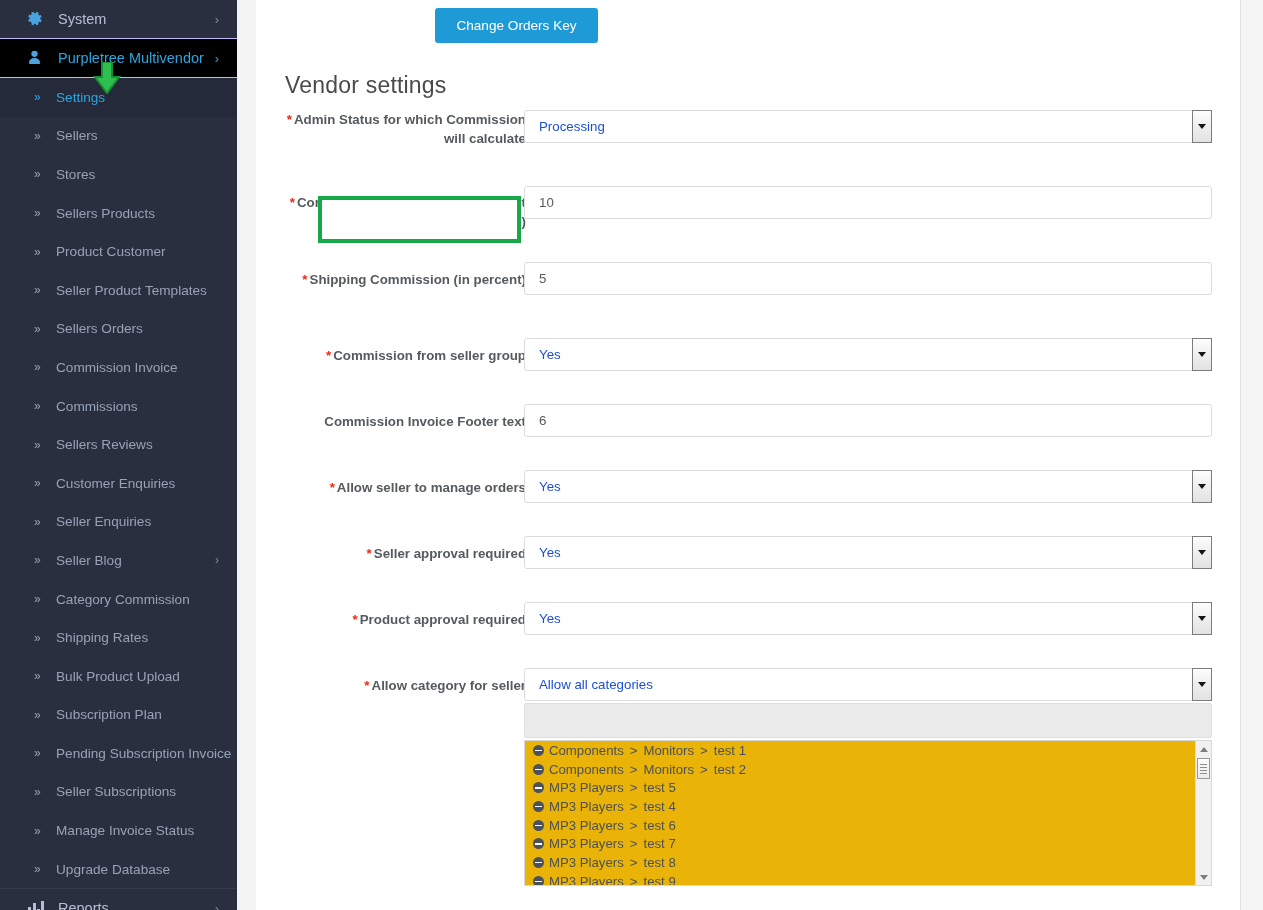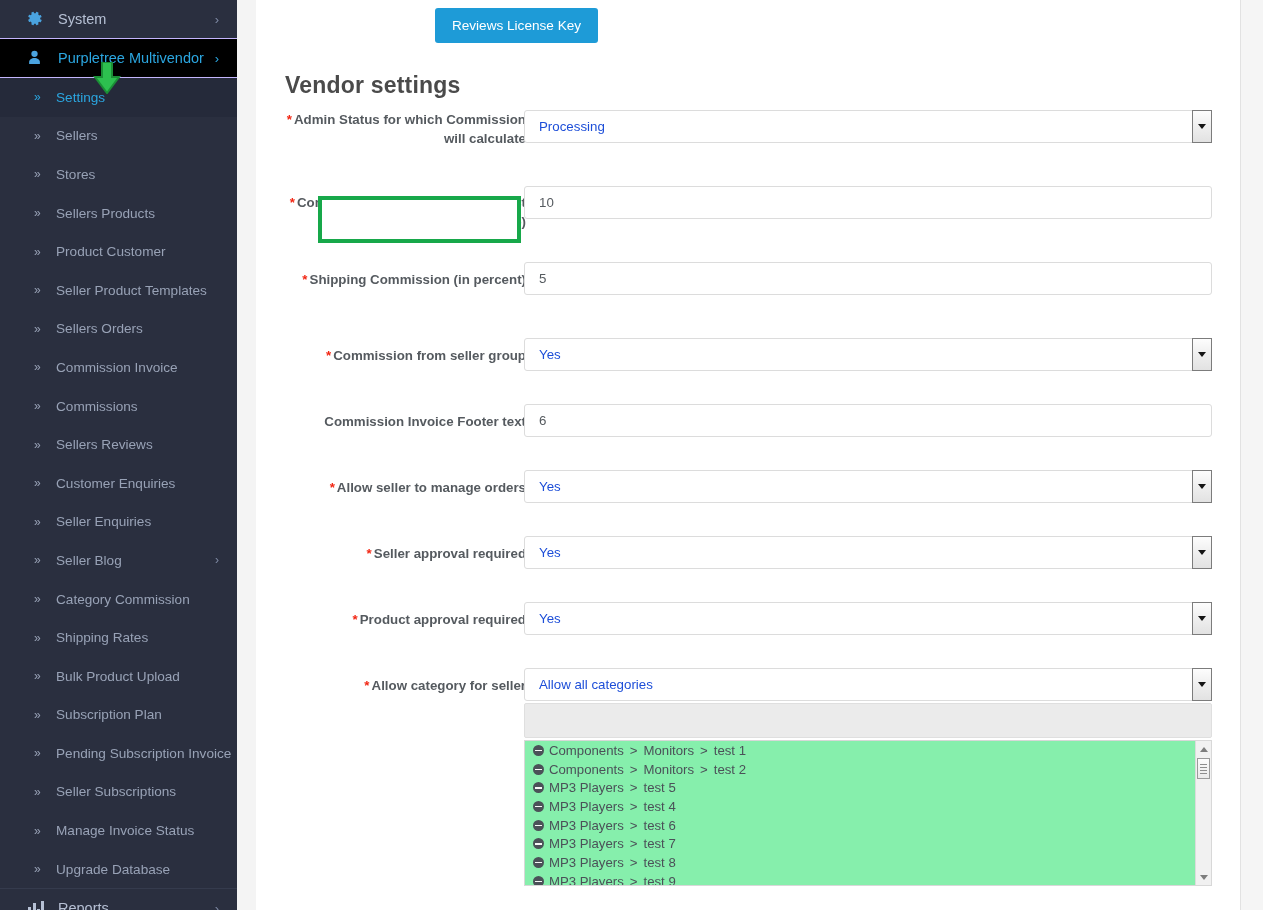--- a/index.html
+++ b/index.html
@@ -90,21 +90,21 @@
     position: absolute; left: 179px; top: 8px;
     width: 163px; height: 35px;
     background: #1e9bd7; color: #ffffff;
     border: none; border-radius: 3px;
     font-size: 13.6px; font-family: "Liberation Sans", sans-serif;
     cursor: pointer;
   }
 
   #page-title {
     position: absolute; left: 29px; top: 57px;
-    font-size: 23px; color: #4a4a4a; font-weight: bold;
+    font-size: 23px; color: #4a4a4a; font-weight: normal;
     letter-spacing: .2px;
   }
 
   .form-row { position: absolute; left: 0; width: 984px; }
   .f-label {
     position: absolute; left: 25px; width: 245px;
     text-align: right;
     font-size: 13.3px; font-weight: bold; color: #555a5f;
     line-height: 18.5px;
   }
@@ -142,21 +142,21 @@
 
   
   #cat-blank {
     position: absolute; left: 268px; top: 703px;
     width: 688px; height: 35px;
     background: #ebebeb; border: 1px solid #dfdfdf; border-radius: 2px;
   }
   #cat-list {
     position: absolute; left: 268px; top: 740px;
     width: 688px; height: 146px;
-    background: #86efac; border: 1px solid #d8d8d8;
+    background: #eab308; border: 1px solid #d8d8d8;
     overflow: hidden;
   }
   .cat-row {
     height: 18.7px; display: flex; align-items: center;
     padding-left: 8px; font-size: 13.2px; color: #4b5158;
     white-space: nowrap;
   }
   .minus-ico {
     width: 11px; height: 11px; border-radius: 50%;
     background: #4b5158; margin-right: 5px;
@@ -331,21 +331,21 @@
   </div>
 
   <div id="green-arrow">
     <svg width="30" height="32" viewBox="0 0 30 32">
       <polygon points="10,0 20,0 20,15 27,15 15,31 3,15 10,15" fill="#2dc04f" stroke="#1b8f36" stroke-width="2"></polygon>
     </svg>
   </div>
 
   <div id="content">
 
-    <button id="license-btn">Reviews License Key</button>
+    <button id="license-btn">Change Orders Key</button>
 
     <h1 id="page-title">Vendor settings</h1>
 
     <div id="form-rows">
         <div class="form-row" style="top:0">
           <div class="f-label" style="top:111px"><span class="req">*</span><span>Admin Status for which Commission will calculate</span></div>
           <div class="f-ctl" style="top:110px">
             <div class="selbox">
               <span class="sv">Processing</span>
               <span class="dd-btn">

